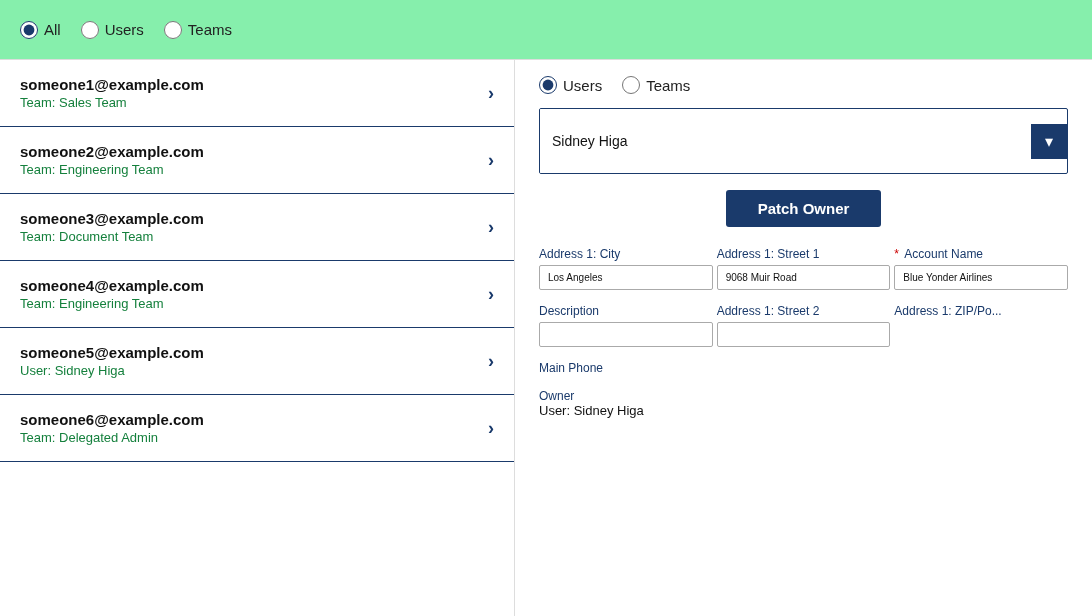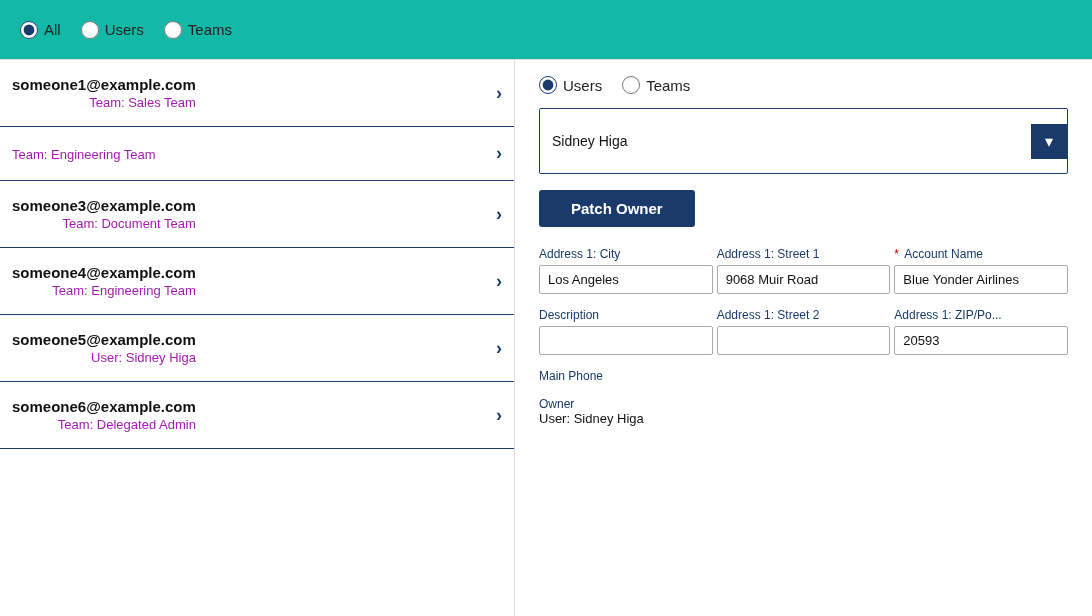--- a/index.html
+++ b/index.html
@@ -16,21 +16,21 @@
     }
     .main-container {
       width: 1092px;
       height: 616px;
       background: #f0f0f0;
       display: flex;
       flex-direction: column;
     }
     
     .top-filter-bar {
-      background: #14b8a6;
+      background: #86efac;
       padding: 10px 20px;
       display: flex;
       align-items: center;
       gap: 24px;
       border-bottom: 1px solid #ddd;
       height: 60px;
     }
     .radio-group {
       display: flex;
       align-items: center;
@@ -66,34 +66,33 @@
       width: 515px;
       background: #fff;
       border-right: 1px solid #ddd;
       overflow-y: auto;
       position: relative;
     }
     .list-item {
       display: flex;
       align-items: center;
       justify-content: space-between;
-      padding: 16px 12px;
+      padding: 16px 20px;
       border-bottom: 1px solid #1a3a6b;
       cursor: pointer;
     }
     .list-item-text .email {
       font-size: 15px;
       font-weight: 600;
       color: #111;
     }
     .list-item-text .team {
       font-size: 13px;
-      color: #a21caf;
+      color: #15803d;
       margin-top: 2px;
-      text-align: right;
     }
     .chevron-right {
       color: #1a3a6b;
       font-size: 18px;
       font-weight: bold;
     }
     
     .left-panel::-webkit-scrollbar { width: 8px; }
     .left-panel::-webkit-scrollbar-track { background: #f0f0f0; }
     .left-panel::-webkit-scrollbar-thumb { background: #aaa; border-radius: 4px; }
@@ -144,21 +143,21 @@
       border: none;
       display: flex;
       align-items: center;
       justify-content: center;
       min-width: 36px;
     }
 
     
     .patch-owner-btn-container {
       display: flex;
-      justify-content: flex-start;
+      justify-content: center;
       margin-bottom: 20px;
     }
     .patch-owner-btn {
       background: #1a3a6b;
       color: #fff;
       padding: 10px 32px;
       font-size: 15px;
       font-weight: 600;
       border: none;
       border-radius: 3px;
@@ -182,21 +181,21 @@
       font-weight: 500;
     }
     .field-required {
       color: #c00;
       margin-right: 2px;
     }
     .field-input {
       border: 1px solid #aaa;
       border-radius: 2px;
       padding: 6px 8px;
-      font-size: 13px;
+      font-size: 10px;
       color: #111;
       background: #fff;
       width: 100%;
     }
 
     
     .owner-section {
       margin-top: 14px;
     }
     .owner-label {
@@ -236,20 +235,21 @@
     <div class="left-panel">
       <div class="list-item">
         <div class="list-item-text">
           <div class="email">someone1@example.com</div>
           <div class="team">Team: Sales Team</div>
         </div>
         <span class="chevron-right">›</span>
       </div>
       <div class="list-item">
         <div class="list-item-text">
+          <div class="email">someone2@example.com</div>
           <div class="team">Team: Engineering Team</div>
         </div>
         <span class="chevron-right">›</span>
       </div>
       <div class="list-item">
         <div class="list-item-text">
           <div class="email">someone3@example.com</div>
           <div class="team">Team: Document Team</div>
         </div>
         <span class="chevron-right">›</span>
@@ -322,21 +322,20 @@
           <span class="field-label">Description</span>
           <input type="text" class="field-input" value="" style="">
         </div>
 
         <div class="field-group">
           <span class="field-label">Address 1: Street 2</span>
           <input type="text" class="field-input" value="" style="">
         </div>
         <div class="field-group">
           <span class="field-label">Address 1: ZIP/Po...</span>
-          <input type="text" class="field-input" value="20593" style="">
         </div>
         <div class="field-group">
           <span class="field-label">Main Phone</span>
         </div>
       </div>
 
       <div class="owner-section">
         <div class="owner-label">Owner</div>
         <div class="owner-value">User: Sidney Higa</div>
       </div>

